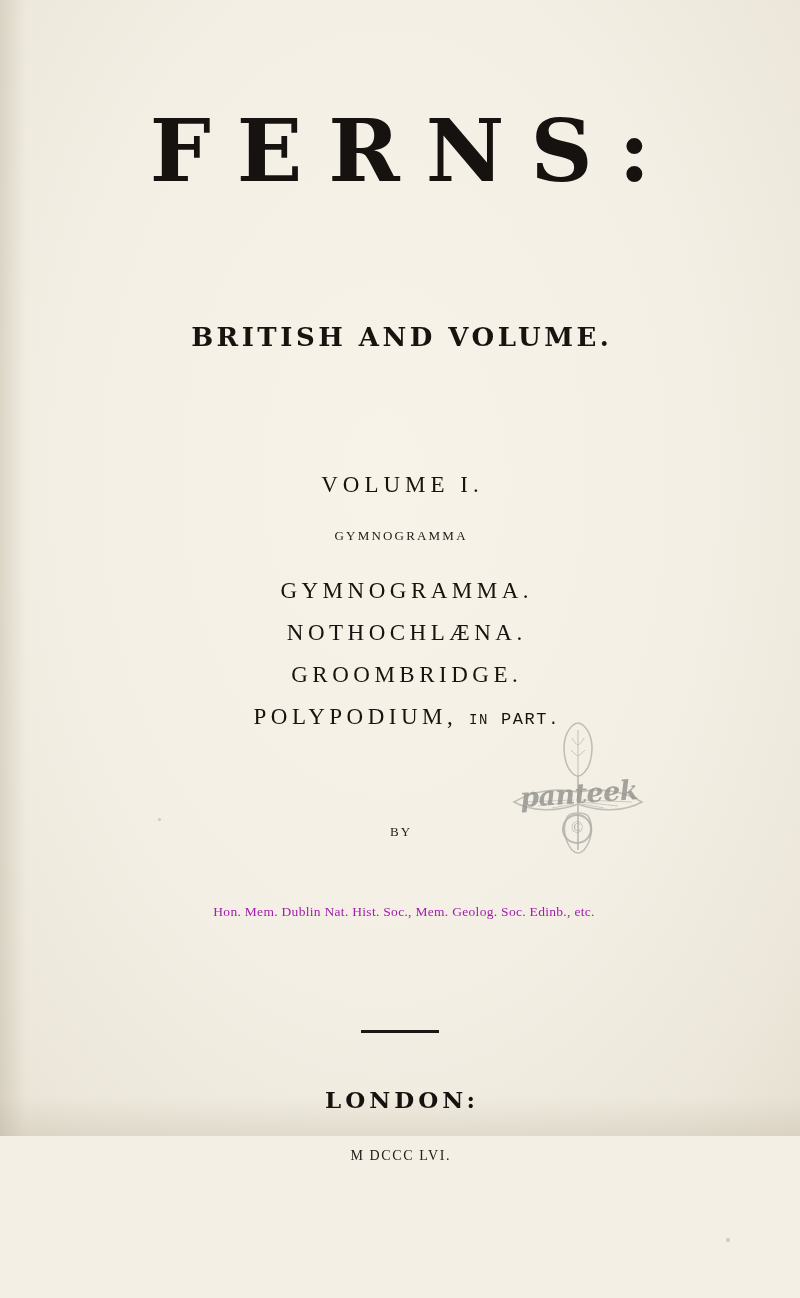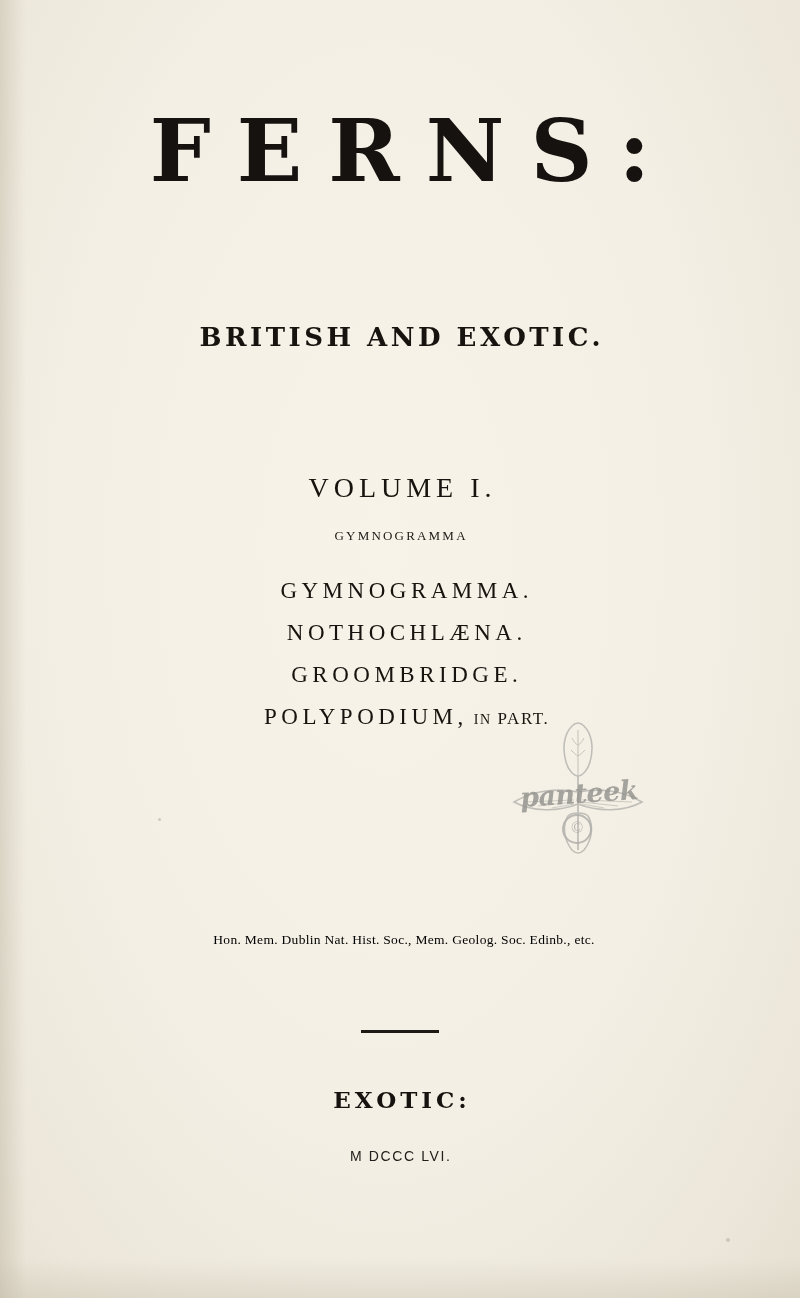--- a/index.html
+++ b/index.html
@@ -31,21 +31,21 @@
   .edge-bottom {
     position: absolute;
     left: 0; right: 0; bottom: 0; height: 40px;
     background: linear-gradient(to top, rgba(180,170,150,0.25), rgba(180,170,150,0));
     pointer-events: none;
   }
 
   .page {
     position: relative;
     width: 800px;
-    height: 1298px;
+    height: 1136px;
     text-align: center;
   }
 
   
   .main-title {
     position: absolute;
     top: 108px;
     left: 0;
     right: 0;
     font-family: "DejaVu Serif", serif;
@@ -69,21 +69,21 @@
     text-indent: 3.5px;
     color: #17140f;
   }
 
   .volume {
     position: absolute;
     top: 472px;
     left: 0;
     right: 0;
     font-family: "Liberation Serif", serif;
-    font-size: 28px;
+    font-size: 23px;
     letter-spacing: 5px;
     text-indent: 5px;
     color: #17140f;
   }
 
   .containing {
     position: absolute;
     top: 528px;
     left: 0;
     right: 0;
@@ -106,20 +106,21 @@
     letter-spacing: 4.5px;
     text-indent: 4.5px;
     line-height: 1.82;
     color: #17140f;
     white-space: nowrap;
     margin-left: 9px;
   }
   .genus .inpart {
     font-size: 17px;
     letter-spacing: 1.6px;
+    font-family: Liberation Mono, monospace;
   }
   .genus .inpart .small-in {
     font-size: 14px;
   }
 
   .by {
     position: absolute;
     top: 824px;
     left: 0;
     right: 0;
@@ -137,27 +138,27 @@
     right: 0;
     font-family: "DejaVu Serif", serif;
     font-weight: 700;
     font-size: 25px;
     letter-spacing: 1.2px;
     color: #15120f;
   }
 
   .credentials {
     position: absolute;
-    top: 932px;
+    top: 904px;
     left: 0;
     right: 0;
     font-family: "Liberation Serif", serif;
     font-size: 13.5px;
     letter-spacing: 0.3px;
-    color: #000000;
+    color: #a21caf;
     padding-left: 8px;
   }
 
   .rule {
     position: absolute;
     top: 1030px;
     left: 50%;
     transform: translateX(-50%);
     width: 78px;
     height: 3px;
@@ -187,21 +188,21 @@
     font-size: 21px;
     letter-spacing: 1px;
     color: #15120f;
   }
 
   .year {
     position: absolute;
     top: 1148px;
     left: 0;
     right: 0;
-    font-family: Liberation Sans, sans-serif;
+    font-family: Liberation Serif, serif;
     font-size: 14px;
     letter-spacing: 1.6px;
     text-indent: 1.6px;
     color: #22201c;
   }
 
   
   .watermark {
     position: absolute;
     left: 494px;
@@ -256,21 +257,21 @@
 <div class="page">
   <div class="paper"></div>
   <div class="edge-left"></div>
   <div class="edge-bottom"></div>
 
   <div class="speck" style="left:158px; top:818px; width:3px; height:3px;"></div>
   <div class="speck" style="left:726px; top:1238px; width:4px; height:4px;"></div>
 
   <div class="main-title">FERNS:</div>
 
-  <div class="subtitle">BRITISH AND EXOTIC.</div>
+  <div class="subtitle">BRITISH AND VOLUME.</div>
 
   <div class="volume">VOLUME I.</div>
 
   <div class="containing">GYMNOGRAMMA</div>
 
   <div class="genus-list">
     <div class="genus">GYMNOGRAMMA.</div>
     <div class="genus">NOTHOCHLÆNA.</div>
     <div class="genus">GROOMBRIDGE.</div>
     <div class="genus">
@@ -292,23 +293,24 @@
         <path d="M84 74 C104 70, 128 72, 148 84 C130 94, 104 94, 84 86 Z"></path>
         <path d="M30 84 L80 82 M44 88 L80 84 M58 90 L80 86" stroke-width="0.8"></path>
         <path d="M138 84 L88 82 M124 88 L88 84 M110 90 L88 86" stroke-width="0.8"></path>
         <path d="M74 98 C68 108, 70 122, 78 132 C82 136, 86 136, 90 132 C98 122, 100 108, 94 98 C90 94, 78 94, 74 98 Z"></path>
       </g>
     </svg>
     <div class="wm-text">panteek</div>
     <div class="wm-copy">©</div>
   </div>
 
+  <div class="by">BY</div>
 
 
   <div class="credentials">Hon. Mem. Dublin Nat. Hist. Soc., Mem. Geolog. Soc. Edinb., etc.</div>
 
   <div class="rule"></div>
 
-  <div class="city">EXOTIC:</div>
+  <div class="city">LONDON:</div>
 
 
   <div class="year">M DCCC LVI.</div>
 </div>
 
 </body></html>

